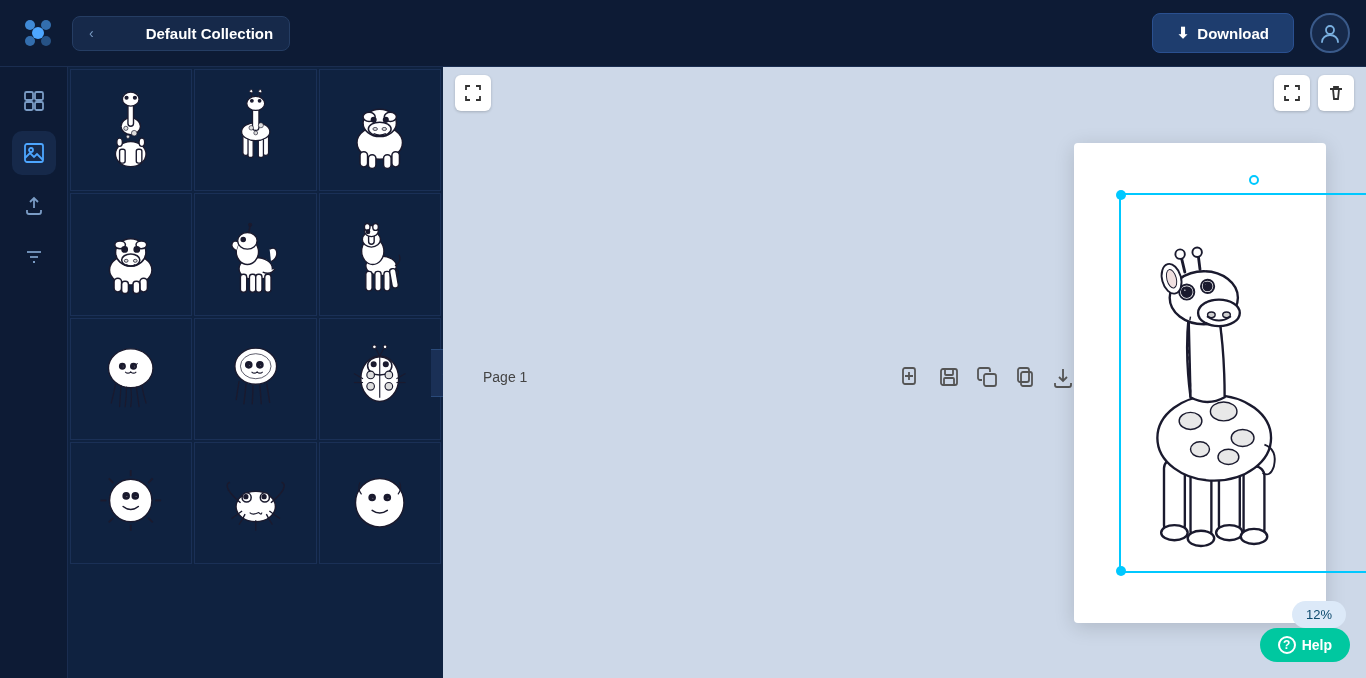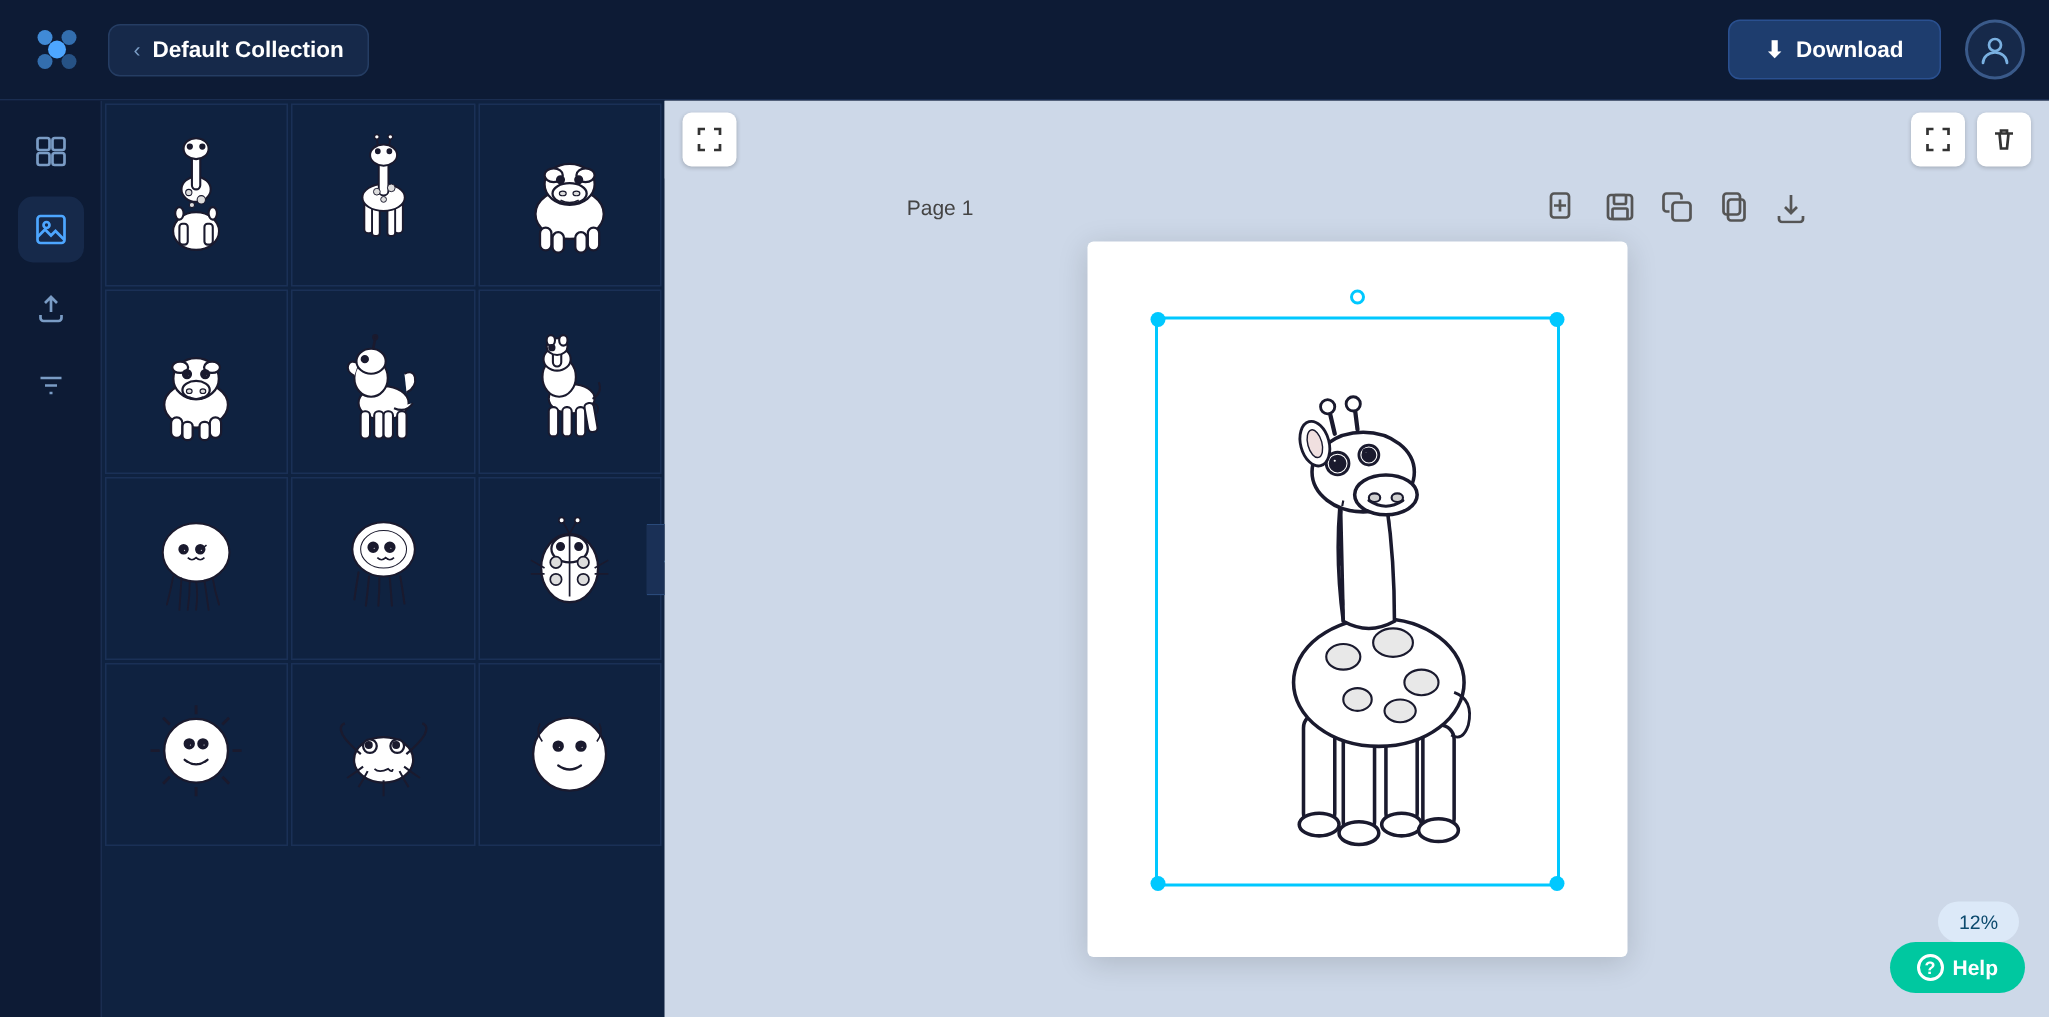--- a/index.html
+++ b/index.html
@@ -23,21 +23,21 @@
     .logo-svg { width: 36px; height: 36px; }
     .breadcrumb-nav {
       display: flex; align-items: center;
       background: #16294a;
       border-radius: 8px;
       padding: 8px 16px;
       gap: 8px;
       border: 1px solid #253d63;
     }
     .breadcrumb-chevron { color: #7a9cc5; font-size: 14px; }
-    .breadcrumb-text { color: #ffffff; font-size: 15px; font-weight: 600; }
+    .breadcrumb-text { color: #ffffff; font-size: 15px; font-weight: 600; margin-left: 44px; }
     .header-spacer { flex: 1; }
     .download-btn {
       background: #1e3d6e;
       border: 1px solid #2a5090;
       border-radius: 8px;
       color: #fff;
       font-size: 15px;
       font-weight: 600;
       padding: 10px 24px;
       display: flex; align-items: center; gap: 8px;
@@ -181,21 +181,21 @@
       display: flex; align-items: center; justify-content: center;
       cursor: pointer;
       box-shadow: 0 1px 3px rgba(0,0,0,0.2);
       border: none;
       color: #333;
       font-size: 16px;
     }
     .canvas-content {
       flex: 1;
       display: flex;
-      flex-direction: column;
+      flex-direction: row;
       align-items: center;
       padding: 8px 40px 40px;
       overflow: auto;
       position: relative;
     }
     .page-header {
       display: flex;
       align-items: center;
       width: 100%;
       max-width: 600px;

